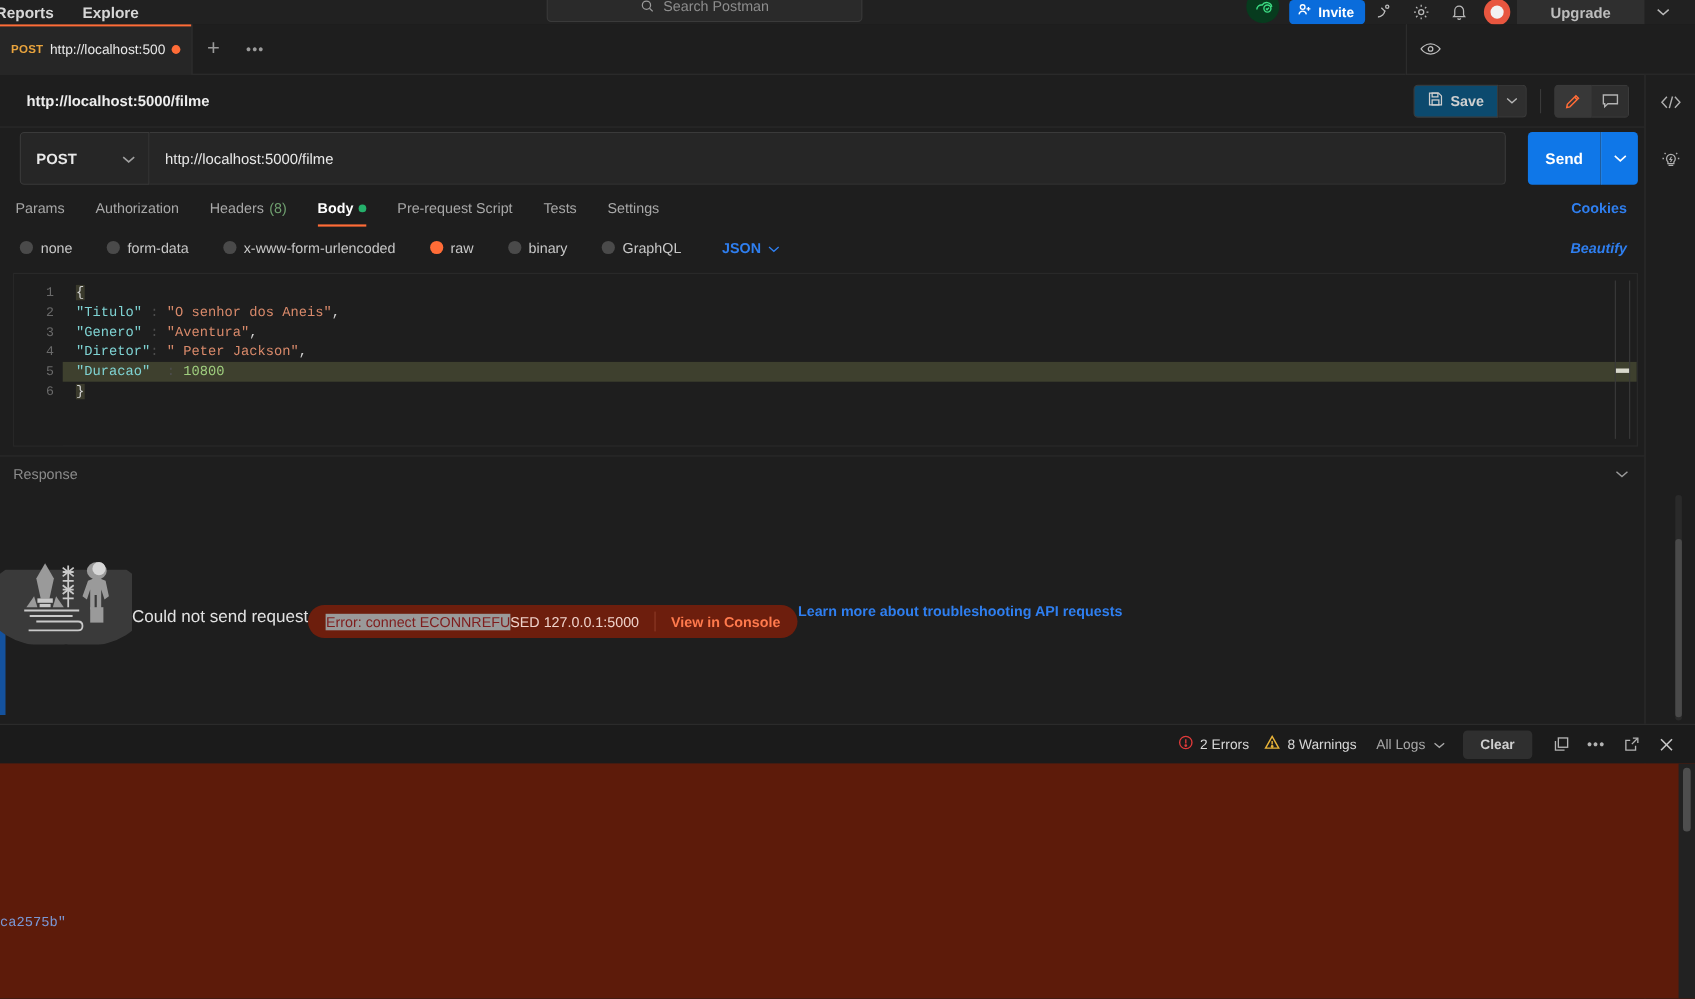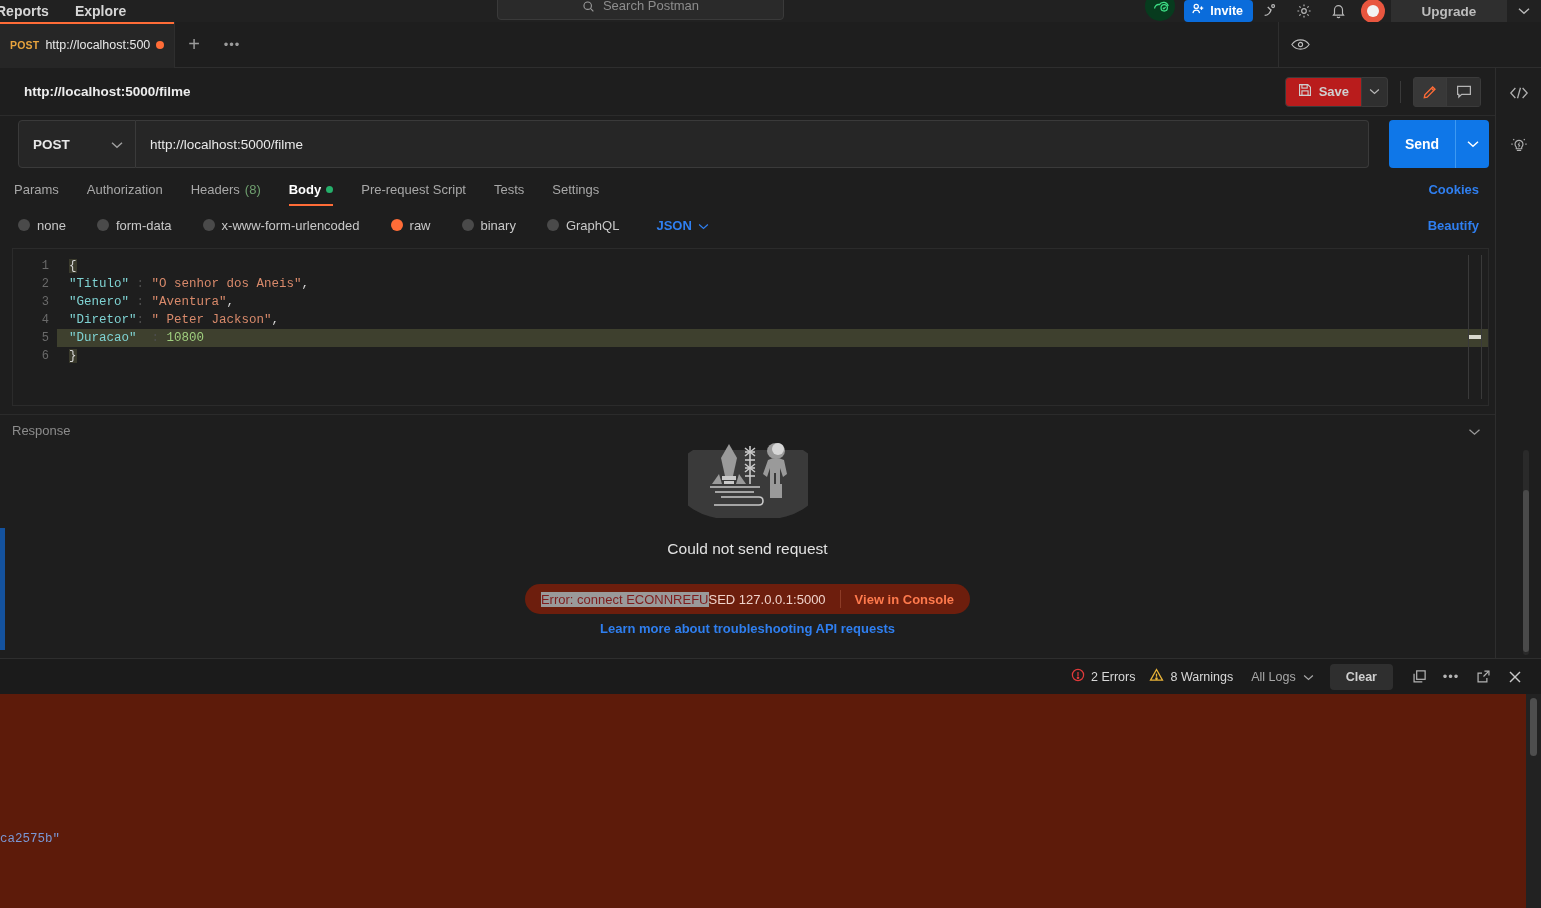--- a/index.html
+++ b/index.html
@@ -24,21 +24,21 @@
   }
   .top-nav-item.first { margin-left: -4px; }
   .search-wrap {
     position: absolute; left: 497px; top: -10px; width: 287px; height: 30px;
     background: #2a2a2a; border: 1px solid #3a3a3a; border-radius: 4px;
     display: flex; align-items: center; justify-content: center; gap: 8px;
   }
   .search-input-txt { font-size: 13px; color: #8d8d8d; }
   .search-ico { width: 13px; height: 13px; }
 
-  .top-right { position: absolute; right: 0; top: 0; height: 22px; display: flex; align-items: center; }
+  .top-right { position: absolute; right: 12px; top: 0; height: 22px; display: flex; align-items: center; }
   .sync-badge {
     width: 34px; height: 22px; display: flex; align-items: center; justify-content: center;
     position: relative;
   }
   .sync-circle {
     position: absolute; left: 1px; top: -9px; width: 30px; height: 30px; border-radius: 50%;
     background: #073b1e;
   }
   .invite-btn {
     position: relative; background: #0a6cdb; color: #fff; font-size: 12.5px; font-weight: 700;
@@ -100,21 +100,21 @@
   .rail-ico { width: 30px; height: 26px; display: flex; align-items: center; justify-content: center; cursor: pointer; color: #b0b0b0; }
 
   
   .reqheader {
     position: absolute; top: 68px; left: 0; width: 1495px; height: 48px;
     display: flex; align-items: center; padding: 0 14px 0 24px; border-bottom: 1px solid #2b2b2b;
   }
   .reqtitle { font-size: 13.5px; font-weight: 700; color: #ededed; }
   .reqheader-actions { margin-left: auto; display: flex; align-items: center; gap: 0; }
   .save-btn {
-    height: 30px; background: #b91c1c; border: 1px solid #3b3b3b; border-radius: 4px 0 0 4px;
+    height: 30px; background: #0c4a6e; border: 1px solid #3b3b3b; border-radius: 4px 0 0 4px;
     display: flex; align-items: center; gap: 7px; padding: 0 12px; font-size: 13px; color: #d0d0d0;
     font-weight: 600; cursor: pointer;
   }
   .save-caret {
     height: 30px; width: 26px; background: #2f2f2f; border: 1px solid #3b3b3b; border-left: none;
     border-radius: 0 4px 4px 0; display: flex; align-items: center; justify-content: center; cursor: pointer;
   }
   .hdiv { width: 1px; height: 22px; background: #3a3a3a; margin: 0 12px; }
   .icobtn-group { display: flex; border-radius: 4px; overflow: hidden; }
   .icobtn {
@@ -174,21 +174,21 @@
     display: flex; align-items: center; padding-left: 18px; gap: 12px;
   }
   .radio-item { display: flex; align-items: center; gap: 7px; padding: 0 9px 0 0; margin-right: 10px; font-size: 13px; color: #c8c8c8; cursor: pointer; }
   .radio {
     width: 12px; height: 12px; border-radius: 50%; background: #4a4a4a; flex: none;
   }
   .radio.on { background: #ff6c37; }
   .json-select { display: flex; align-items: center; gap: 6px; font-size: 13px; color: #2f7ff0; font-weight: 600; cursor: pointer; margin-left: 6px; }
   .beautify-link {
     position: absolute; right: 16px; top: 0; height: 30px; display: flex; align-items: center;
-    font-size: 13px; color: #2f7ff0; cursor: pointer; font-weight: 600;
+    font-size: 13px; color: #2f7ff0; cursor: pointer; font-weight: 600; font-style: italic;
   }
 
   
   .editor {
     position: absolute; top: 248px; left: 12px; width: 1477px; height: 158px;
     background: #1e1e1e; border: 1px solid #2b2b2b; display: flex; overflow: hidden;
   }
   .gutter {
     width: 44px; padding-top: 8px; text-align: right; padding-right: 8px;
     font-family: "Liberation Mono", monospace; font-size: 12px; color: #6a6a6a; line-height: 18px;
@@ -214,21 +214,21 @@
 
   
   .respbar {
     position: absolute; top: 414px; left: 0; width: 1495px; height: 32px;
     border-top: 1px solid #2b2b2b; display: flex; align-items: center; padding: 0 14px 0 12px;
   }
   .resp-label { font-size: 13px; color: #8c8c8c; }
   .resp-caret { margin-left: auto; cursor: pointer; }
   .respbody {
     position: absolute; top: 446px; left: 0; width: 1495px; height: 212px;
-    display: flex; flex-direction: column; align-items: center; padding-top: 0px;
+    display: flex; flex-direction: row; align-items: center; padding-top: 0px;
   }
   .leftstripe { position: absolute; left: 0; top: 528px; width: 5px; height: 122px; background: #14529e; }
   .illus { margin-top: -6px; }
   .resp-title { font-size: 15.5px; color: #e2e2e2; margin-top: 18px; }
   .errpill {
     margin-top: 26px; height: 30px; background: #6d1e0d; border-radius: 15px;
     display: flex; align-items: center; padding: 0 16px; gap: 0;
   }
   .errtext { font-size: 13px; color: #f0d3cb; white-space: nowrap; }
   .errtext .sel { background: #9a9a9a; color: #7f1d1d; }

